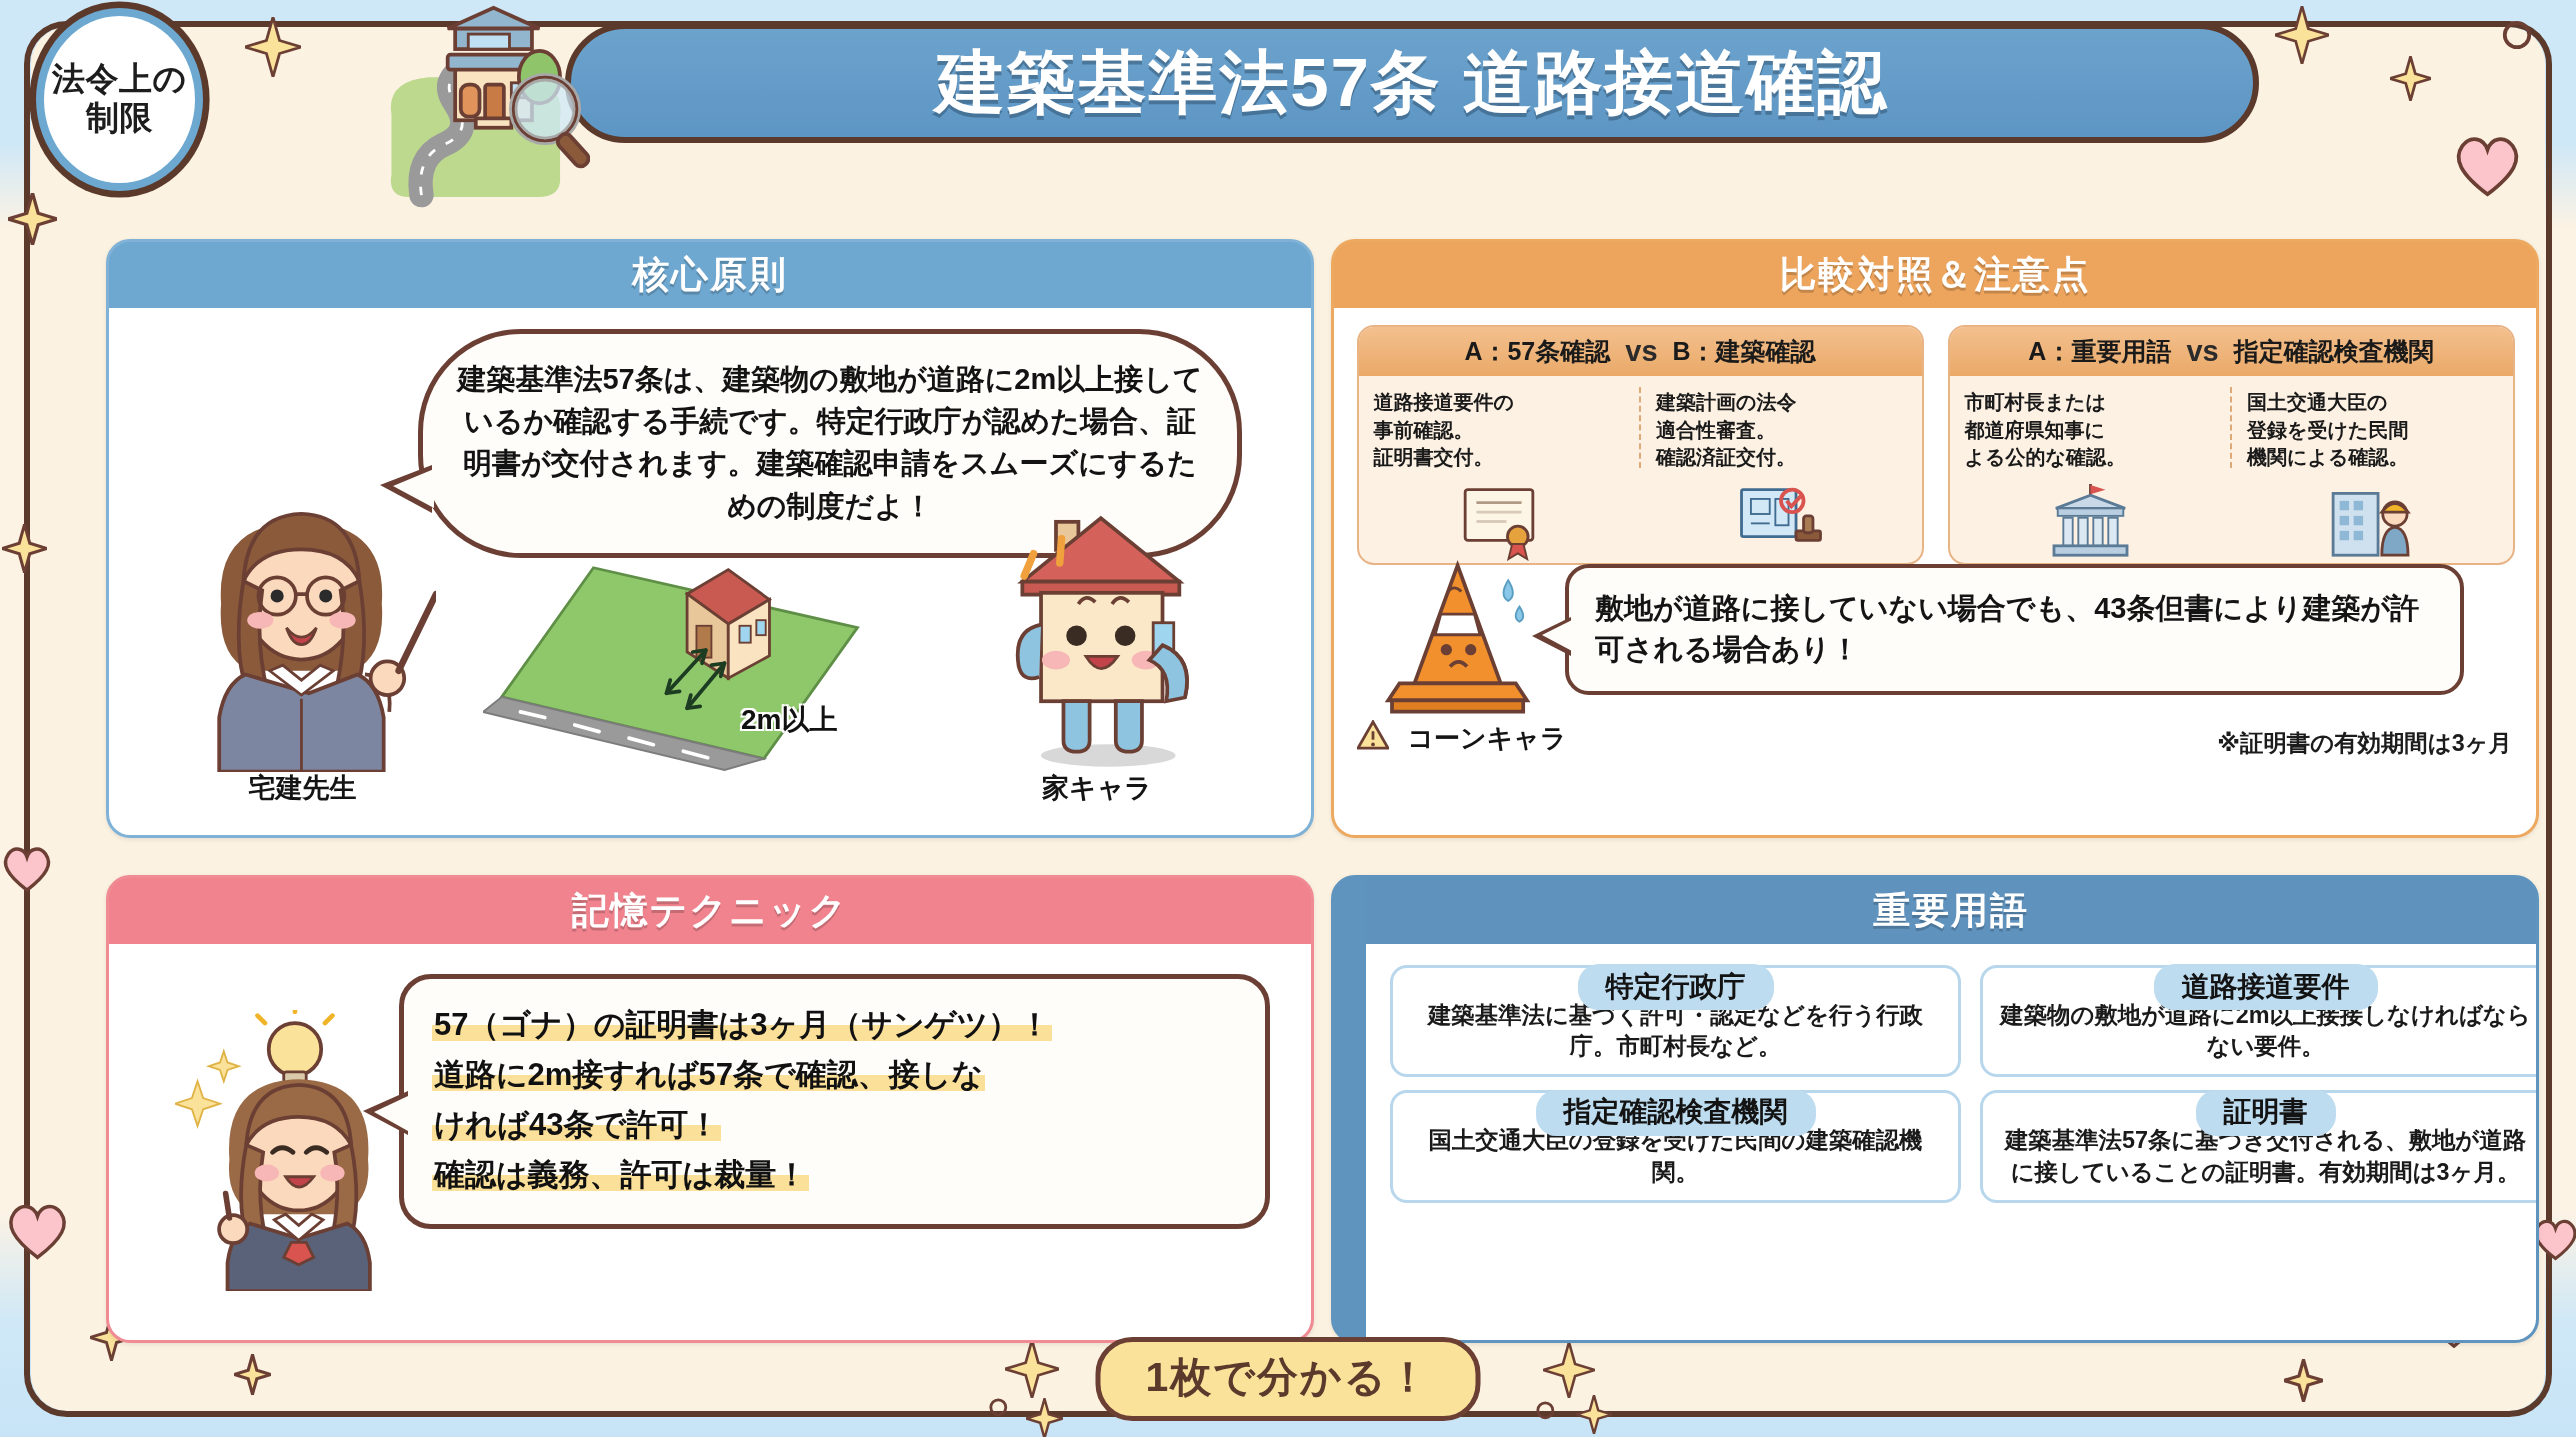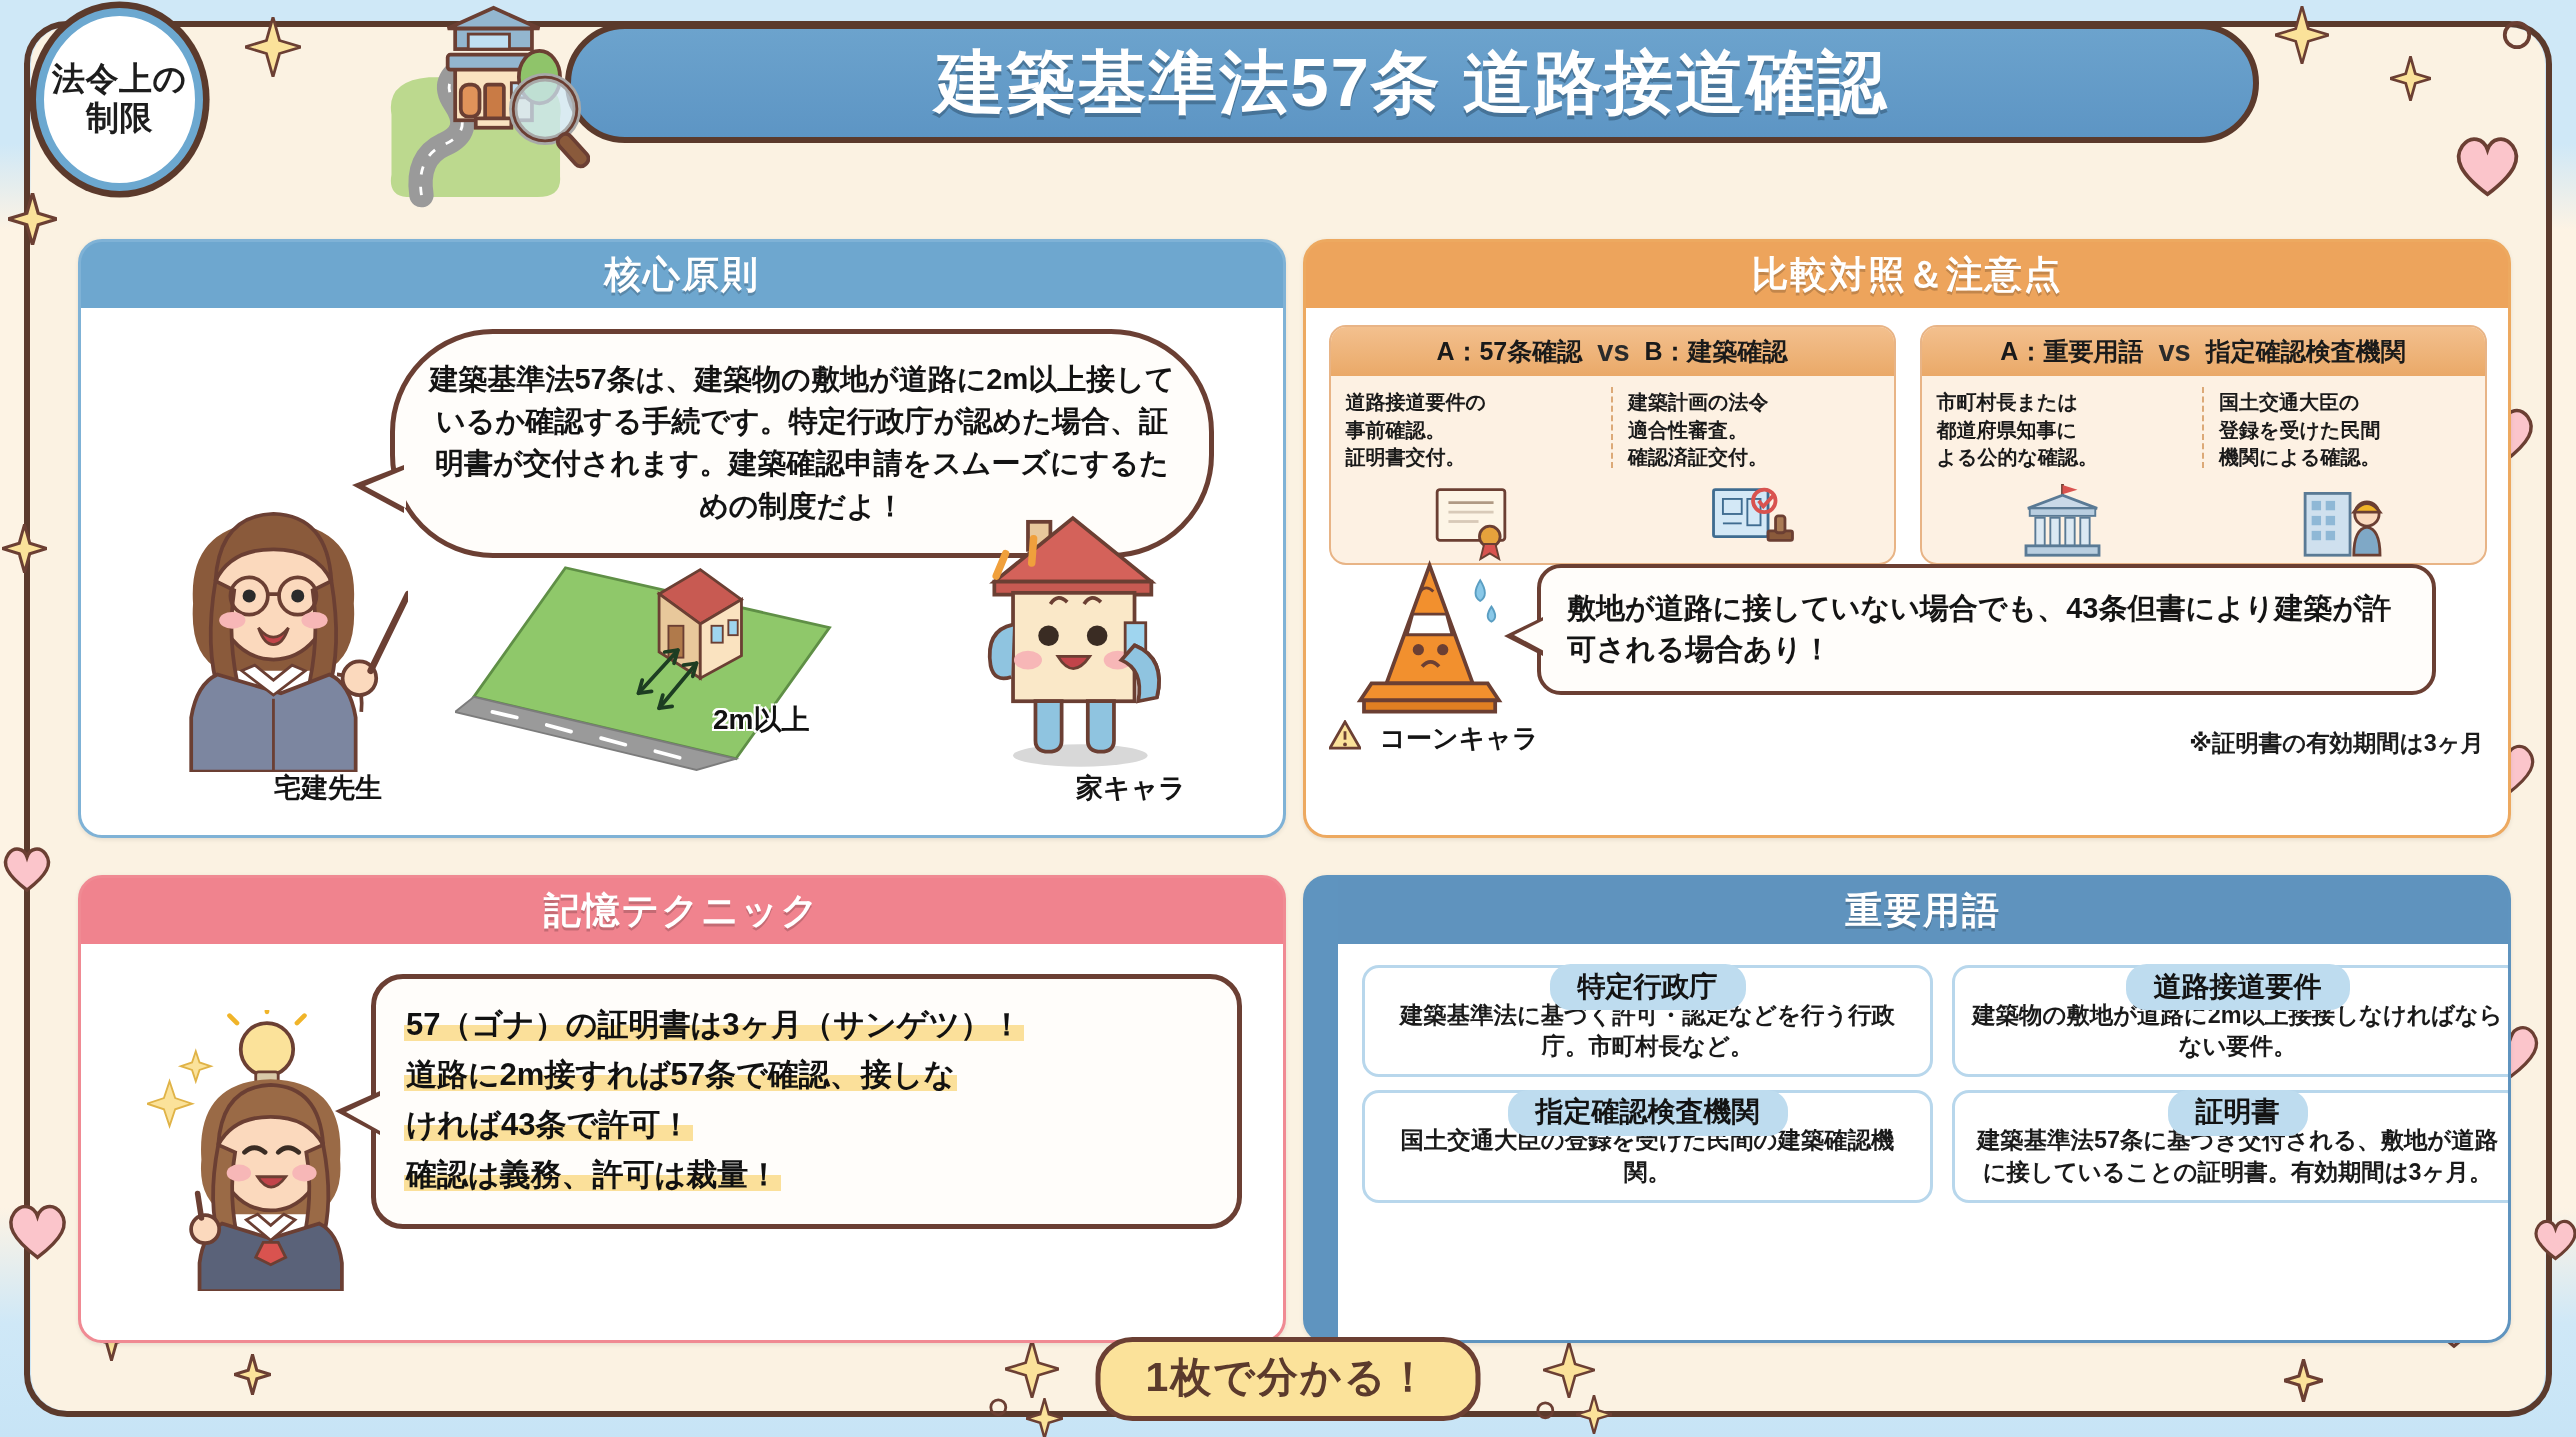--- a/index.html
+++ b/index.html
@@ -70,20 +70,21 @@
   
   .header-art { position: absolute; left: 281px; top: 3.7px; width: 309px; height: 225px; z-index: 9; }
 
   
   .panel {
     position: absolute;
     border-radius: 24px;
     overflow: hidden;
     z-index: 5;
     box-shadow: 0 1.9px 4.7px rgba(0,0,0,.08);
+    margin-left: 28px;
   }
   .panel-head {
     height: 66px; display: flex; align-items: center; justify-content: center;
   }
   .panel-head h2 {
     font-size: 37px; font-weight: 700; color: #fff; letter-spacing: 1.9px;
     text-shadow: 0 2.8px 0 rgba(0,0,0,.18);
   }
   .panel-body { background: #ffffff; height: calc(100% - 66px); position: relative; }
 
@@ -116,21 +117,21 @@
   .speech .tail-in {
     position: absolute; left: -30px; top: 135px;
     width: 0; height: 0;
     border-top: 17px solid transparent;
     border-bottom: 22.5px solid transparent;
     border-right: 41px solid #fffdfa;
   }
 
   .char-label {
     position: absolute; font-size: 27px; font-weight: 700; color: #141414;
-    text-align: right;
+    text-align: center;
   }
   .teacher-art { position: absolute; left: 56px; top: 183px; width: 271px; height: 281px; }
   .teacher-cap { left: 86px; top: 462px; width: 215px; }
   .house-art   { position: absolute; left: 374px; top: 239px; width: 440px; height: 225px; }
   .mascot-art  { position: absolute; left: 842px; top: 197px; width: 281px; height: 271px; }
   .mascot-cap  { left: 871px; top: 462px; width: 234px; }
   .dist-label {
     position: absolute; left: 632px; top: 393px;
     font-size: 28px; font-weight: 800; color: #111;
     text-shadow: -1.9px -1.9px 0 #fff, 1.9px -1.9px 0 #fff, -1.9px 1.9px 0 #fff, 1.9px 1.9px 0 #fff;

